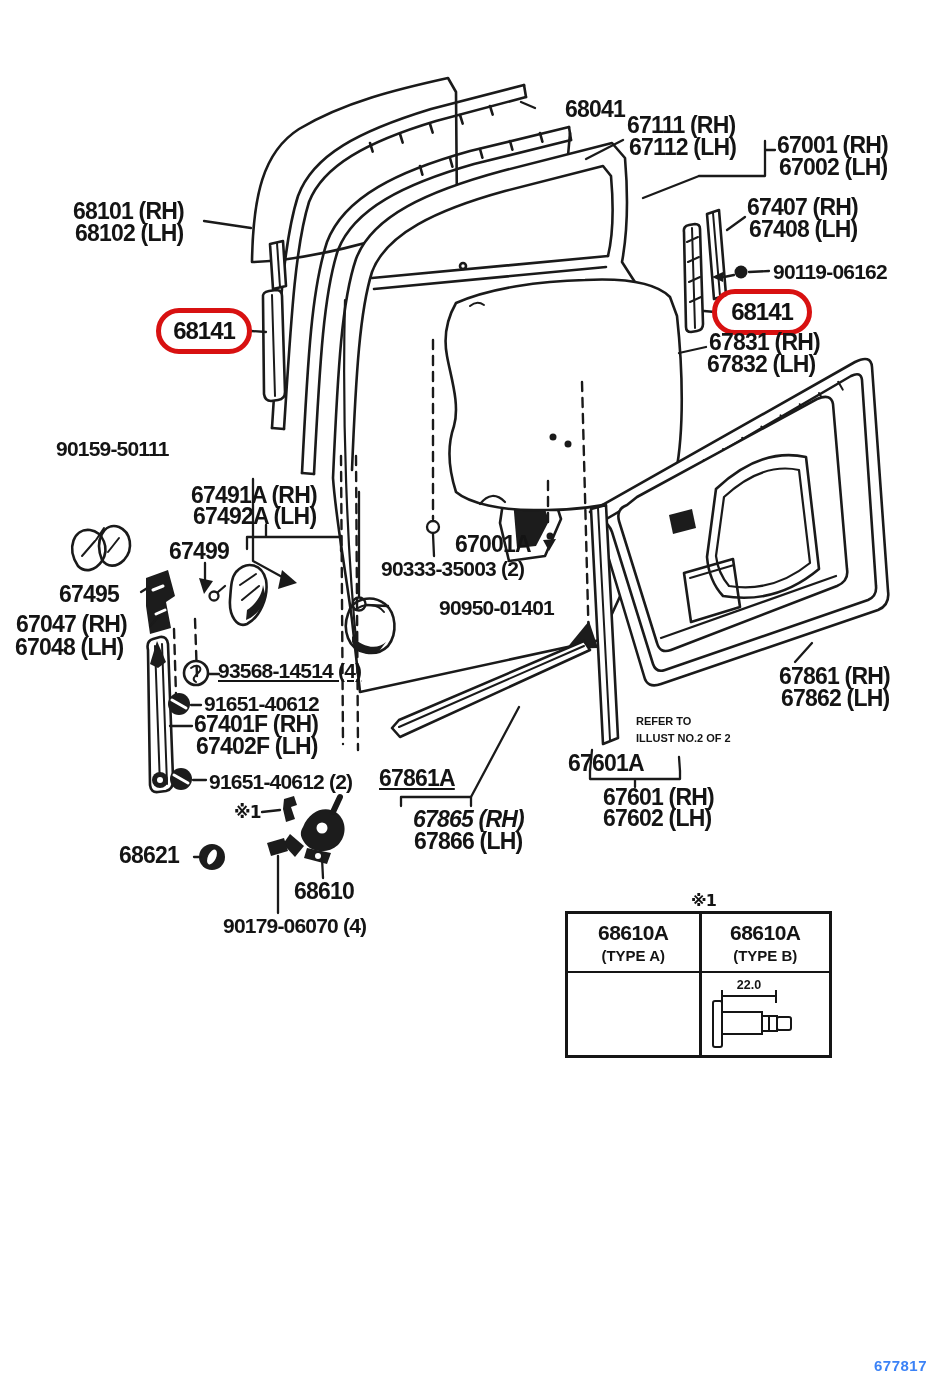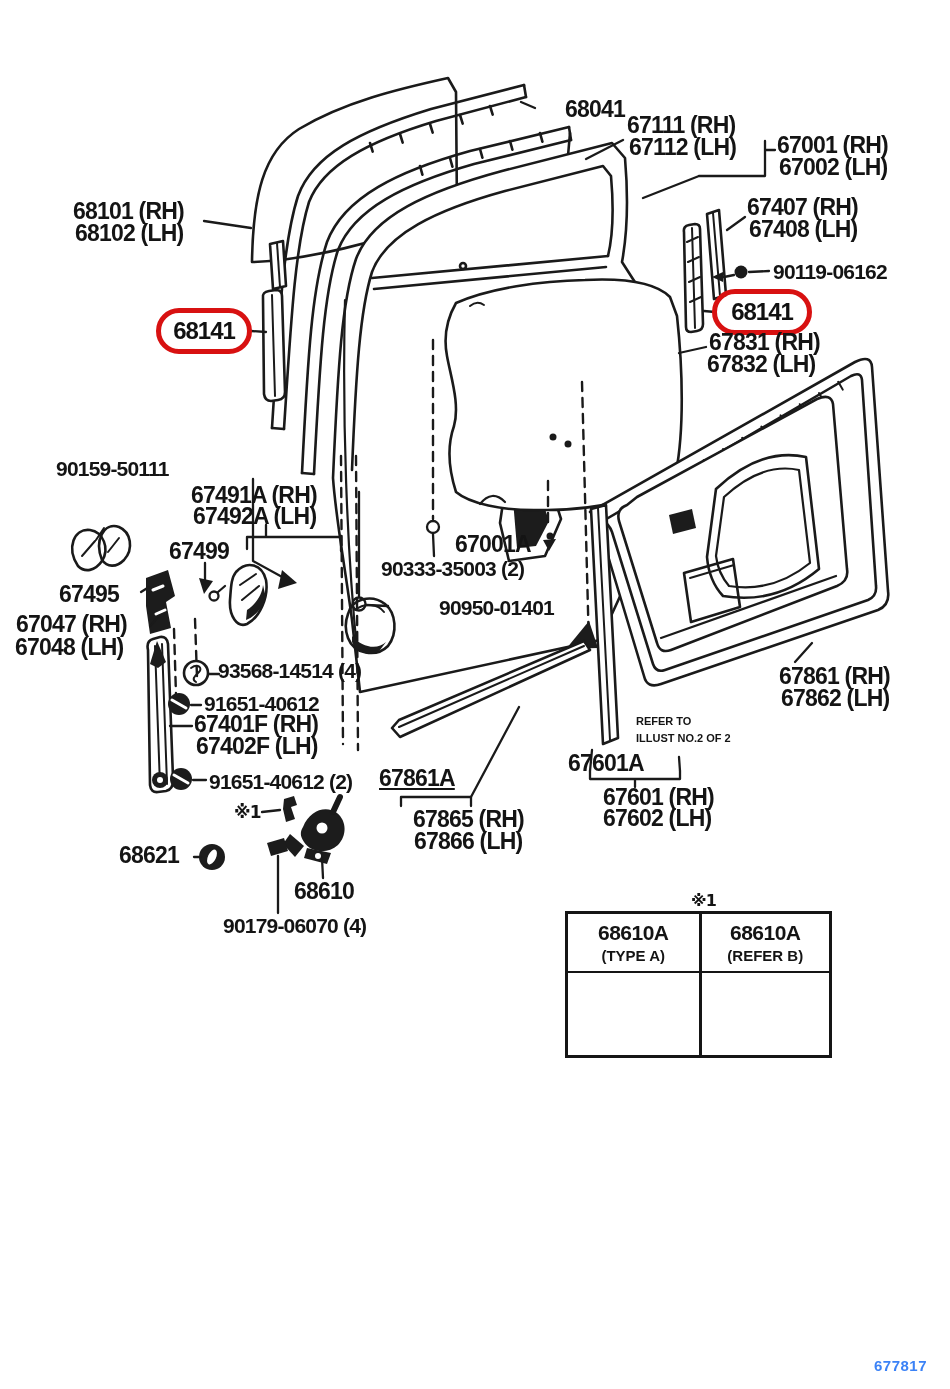--- a/index.html
+++ b/index.html
@@ -217,61 +217,74 @@
 <div class="lbl" style="left:749px;top:218px;">67408 (LH)</div>
 <div class="lbl sm" style="left:773px;top:261px;">90119-06162</div>
 <div class="oval" style="left:156px;top:308px;width:86px;height:36px;">
   <span>68141</span>
 </div>
 <div class="oval" style="left:712px;top:289px;width:90px;height:36px;">
   <span>68141</span>
 </div>
 <div class="lbl" style="left:709px;top:331px;">67831 (RH)</div>
 <div class="lbl" style="left:707px;top:353px;">67832 (LH)</div>
-<div class="lbl sm" style="left:56px;top:458px;">90159-50111</div>
+<div class="lbl sm" style="left:56px;top:438px;">90159-50111</div>
 <div class="lbl" style="left:191px;top:484px;">67491A (RH)</div>
 <div class="lbl" style="left:193px;top:505px;">67492A (LH)</div>
 <div class="lbl" style="left:169px;top:540px;">67499</div>
 <div class="lbl" style="left:59px;top:583px;">67495</div>
 <div class="lbl" style="left:16px;top:613px;">67047 (RH)</div>
 <div class="lbl" style="left:15px;top:636px;">67048 (LH)</div>
 <div class="lbl" style="left:455px;top:533px;">67001A</div>
 <div class="lbl sm" style="left:381px;top:558px;">90333-35003 (2)</div>
 <div class="lbl sm" style="left:391px;top:597px;padding-left:48px;">90950-01401</div>
-<div class="lbl sm" style="left:218px;top:660px;">93568-14514 (4)</div>
+<div class="lbl sm" style="left:218px;top:660px;text-decoration:underline;">93568-14514 (4)</div>
 <div class="lbl sm" style="left:204px;top:693px;">91651-40612</div>
 <div class="lbl" style="left:194px;top:713px;">67401F (RH)</div>
 <div class="lbl" style="left:196px;top:735px;">67402F (LH)</div>
 <div class="lbl sm" style="left:209px;top:771px;">91651-40612 (2)</div>
 <div class="lbl note" style="left:234px;top:804px;">※1</div>
 <div class="lbl" style="left:119px;top:844px;">68621</div>
 <div class="lbl" style="left:294px;top:880px;">68610</div>
 <div class="lbl sm" style="left:223px;top:915px;">90179-06070 (4)</div>
 <div class="lbl" style="left:379px;top:767px;text-decoration:underline;">67861A</div>
-<div class="lbl" style="left:413px;top:808px;">67865 (RH)</div>
+<div class="lbl" style="left:413px;top:808px;font-style:italic;">67865 (RH)</div>
 <div class="lbl" style="left:414px;top:830px;">67866 (LH)</div>
 <div class="lbl" style="left:779px;top:665px;">67861 (RH)</div>
 <div class="lbl" style="left:781px;top:687px;">67862 (LH)</div>
 <div class="lbl xs" style="left:636px;top:716px;">REFER TO</div>
 <div class="lbl xs" style="left:636px;top:733px;">ILLUST NO.2 OF 2</div>
 <div class="lbl" style="left:568px;top:752px;">67601A</div>
 <div class="lbl" style="left:603px;top:786px;">67601 (RH)</div>
 <div class="lbl" style="left:603px;top:807px;">67602 (LH)</div>
 
 <div class="lbl note" style="left:691px;top:893px;font-size:16px;">※1</div>
 <div class="vtable">
   <div class="vt-col left">
     <div class="vt-head">
       <div class="vt-part">68610A</div>
       <div class="vt-type">(TYPE A)</div>
     </div>
   </div>
   <div class="vt-col right">
     <div class="vt-head">
       <div class="vt-part">68610A</div>
-      <div class="vt-type">(REFER B)</div>
+      <div class="vt-type">(TYPE B)</div>
+    </div>
+    <div class="vt-body">
+      <svg width="118" height="74" viewBox="0 0 118 74">
+        <g stroke="#151515" fill="none" stroke-width="2">
+          <text x="43" y="12" text-anchor="middle" font-size="12.5" font-weight="bold" fill="#151515" stroke="none" font-family="Liberation Sans, sans-serif">22.0</text>
+          <path d="M 16,19 L 70,19 M 16,13 L 16,26 M 70,13 L 70,26"></path>
+          <rect x="7" y="24" width="9" height="46" rx="2"></rect>
+          <rect x="16" y="35" width="40" height="22"></rect>
+          <rect x="56" y="39" width="15" height="15"></rect>
+          <rect x="71" y="40" width="14" height="13" rx="2"></rect>
+          <path d="M 63,39 L 63,54"></path>
+        </g>
+      </svg>
     </div>
   </div>
 </div>
 
 <div class="docnum">677817</div>
 
 </div>
 
 </body></html>

